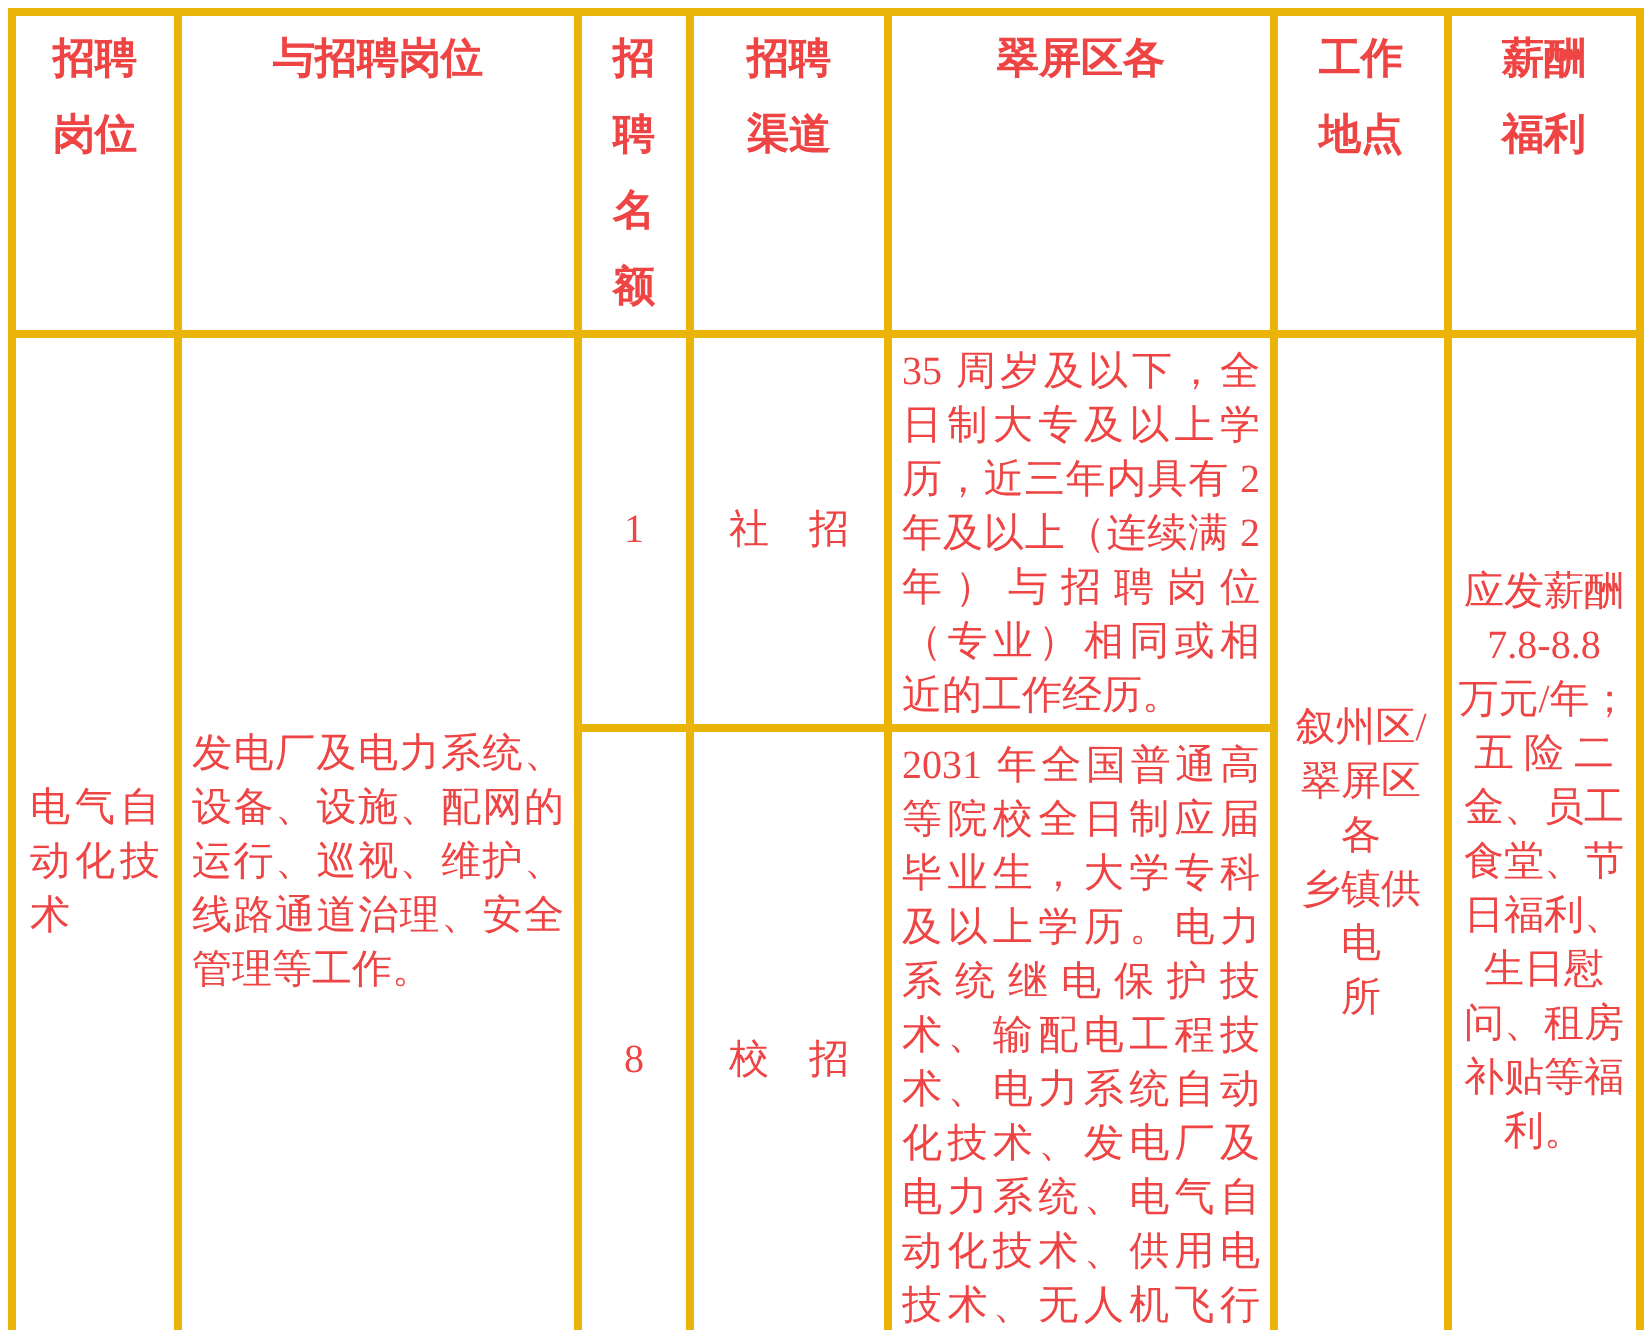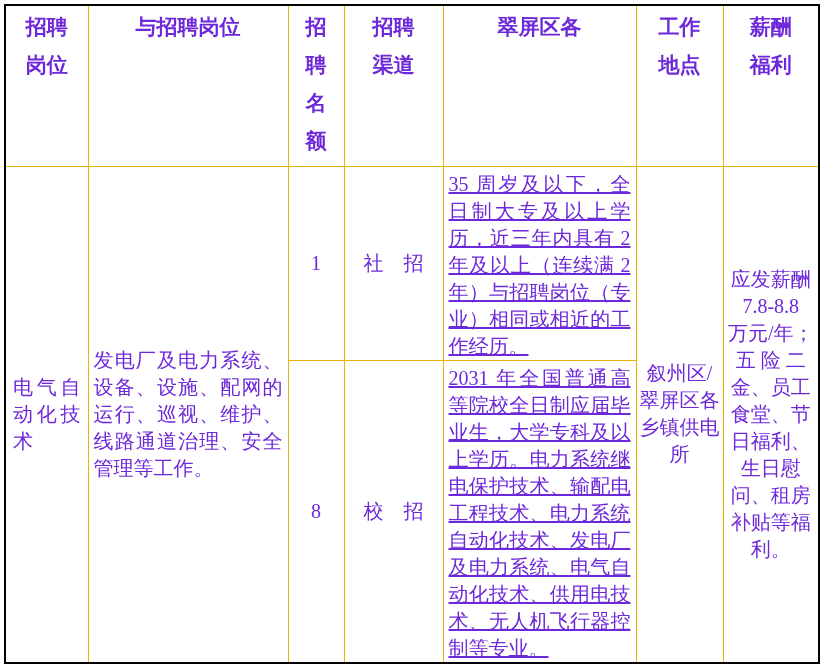--- a/index.html
+++ b/index.html
@@ -11,41 +11,41 @@
     overflow: hidden;
   }
   table.recruit {
     border-collapse: collapse;
     table-layout: fixed;
     margin: 4px 0 0 4px;
     width: 814px;
     border: 2px solid #000000;
   }
   table.recruit th, table.recruit td {
-    border: 1px solid #eab308;
+    border: 4px solid #eab308;
     overflow: hidden;
-    color: #6d28d9;
+    color: #ef4444;
   }
   table.recruit th {
     font-weight: bold;
     font-size: 21px;
     line-height: 38px;
     vertical-align: top;
     text-align: center;
     white-space: pre-line;
     padding: 2px 2px 0 2px;
   }
   table.recruit td {
     font-size: 20px;
     line-height: 27px;
   }
   tr.header-row { height: 161px; }
   tr.row-a { height: 193px; }
   tr.row-b { height: 299px; }
-  .v-top { vertical-align: top; text-decoration: underline; }
+  .v-top { vertical-align: top; }
   .v-mid { vertical-align: middle; }
   .center { text-align: center; }
   .justify {
     text-align: justify;
     text-justify: inter-ideograph;
     word-break: break-all;
   }
   .pre { white-space: pre-line; }
   .cell-position { padding: 0 7px; }
   .cell-duties  { padding: 0 5px; }

